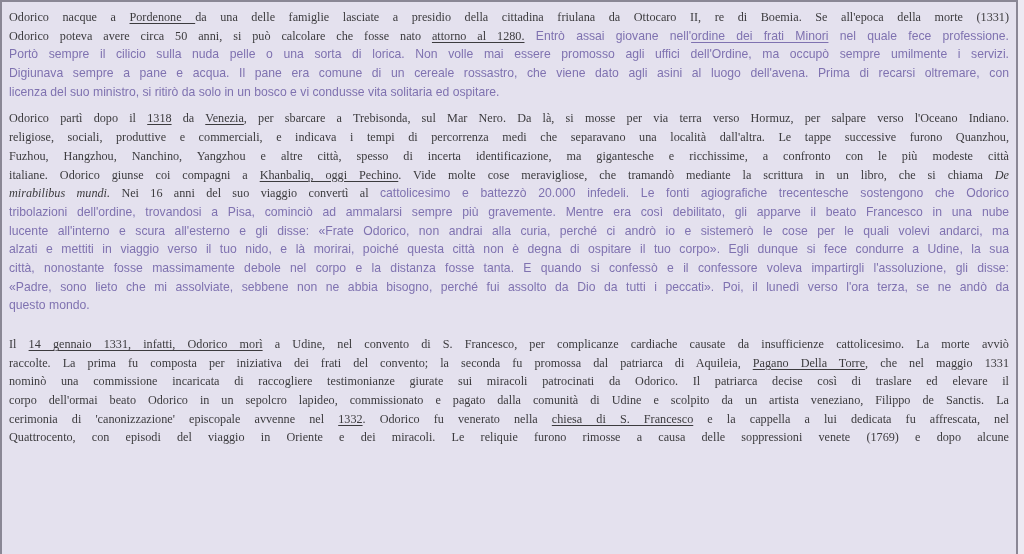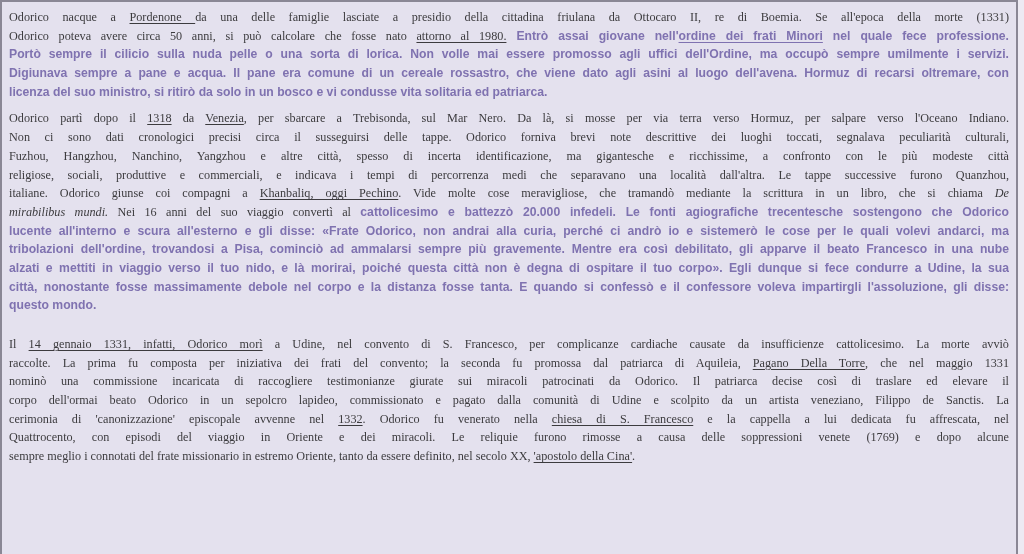--- a/index.html
+++ b/index.html
@@ -18,50 +18,49 @@
   }
   .para{margin:0 0 8px 0;}
   .para.spaced{margin-top:20px;}
   .line{
     height:18.7px;line-height:18.7px;overflow:hidden;
     font-size:12.2px;
     text-align:justify;text-align-last:justify;
   }
   .line.last{text-align-last:left;}
   .dark{color:var(--text-dark,#3c3b3e);font-family:Liberation Serif, serif;}
-  .purple{color:var(--text-purple,#7f72b0);font-weight:bold;}
+  .purple{color:var(--text-purple,#7f72b0);}
   .ul{text-decoration:underline;text-decoration-thickness:1px;text-underline-offset:2px;}
   .it{font-style:italic;margin-top:19px;}
 </style>
 </head>
 <body>
 
 <div class="doc-box">
     <div class="para">
       <div class="line"><span class="dark">Odorico nacque a </span><span class="dark ul">Pordenone </span><span class="dark">da una delle famiglie lasciate a presidio della cittadina friulana da Ottocaro II, re di Boemia. Se all'epoca della morte (1331)</span></div>
-      <div class="line"><span class="dark">Odorico poteva avere circa 50 anni, si può calcolare che fosse nato </span><span class="dark ul">attorno al 1980.</span><span class="purple"> Entrò assai giovane nell'</span><span class="purple ul">ordine dei frati Minori</span><span class="purple"> nel quale fece professione.</span></div>
+      <div class="line"><span class="dark">Odorico poteva avere circa 50 anni, si può calcolare che fosse nato </span><span class="dark ul">attorno al 1280.</span><span class="purple"> Entrò assai giovane nell'</span><span class="purple ul">ordine dei frati Minori</span><span class="purple"> nel quale fece professione.</span></div>
       <div class="line"><span class="purple">Portò sempre il cilicio sulla nuda pelle o una sorta di lorica. Non volle mai essere promosso agli uffici dell'Ordine, ma occupò sempre umilmente i servizi.</span></div>
-      <div class="line"><span class="purple">Digiunava sempre a pane e acqua. Il pane era comune di un cereale rossastro, che viene dato agli asini al luogo dell'avena. Hormuz di recarsi oltremare, con</span></div>
-      <div class="line last"><span class="purple">licenza del suo ministro, si ritirò da solo in un bosco e vi condusse vita solitaria ed patriarca.</span></div>
+      <div class="line"><span class="purple">Digiunava sempre a pane e acqua. Il pane era comune di un cereale rossastro, che viene dato agli asini al luogo dell'avena. Prima di recarsi oltremare, con</span></div>
+      <div class="line last"><span class="purple">licenza del suo ministro, si ritirò da solo in un bosco e vi condusse vita solitaria ed ospitare.</span></div>
     </div>
     <div class="para">
       <div class="line"><span class="dark">Odorico partì dopo il </span><span class="dark ul">1318</span><span class="dark"> da </span><span class="dark ul">Venezia</span><span class="dark">, per sbarcare a Trebisonda, sul Mar Nero. Da là, si mosse per via terra verso Hormuz, per salpare verso l'Oceano Indiano.</span></div>
-      <div class="line"><span class="dark">Non ci sono dati cronologici precisi circa il susseguirsi delle tappe. Odorico forniva brevi note descrittive dei luoghi toccati, segnalava peculiarità culturali,</span></div>
+      <div class="line"><span class="dark">religiose, sociali, produttive e commerciali, e indicava i tempi di percorrenza medi che separavano una località dall'altra. Le tappe successive furono Quanzhou,</span></div>
       <div class="line"><span class="dark">Fuzhou, Hangzhou, Nanchino, Yangzhou e altre città, spesso di incerta identificazione, ma gigantesche e ricchissime, a confronto con le più modeste città</span></div>
-      <div class="line"><span class="dark">religiose, sociali, produttive e commerciali, e indicava i tempi di percorrenza medi che separavano una località dall'altra. Le tappe successive furono Quanzhou,</span></div>
       <div class="line"><span class="dark">italiane. Odorico giunse coi compagni a </span><span class="dark ul">Khanbaliq, oggi Pechino</span><span class="dark">. Vide molte cose meravigliose, che tramandò mediante la scrittura in un libro, che si chiama </span><span class="dark it">De</span></div>
       <div class="line"><span class="dark it">mirabilibus mundi.</span><span class="dark"> Nei 16 anni del suo viaggio convertì al </span><span class="purple">cattolicesimo e battezzò 20.000 infedeli. Le fonti agiografiche trecentesche sostengono che Odorico</span></div>
+      <div class="line"><span class="purple">tribolazioni dell'ordine, trovandosi a Pisa, cominciò ad ammalarsi sempre più gravemente. Mentre era così debilitato, gli apparve il beato Francesco in una nube</span></div>
       <div class="line"><span class="purple">lucente all'interno e scura all'esterno e gli disse: «Frate Odorico, non andrai alla curia, perché ci andrò io e sistemerò le cose per le quali volevi andarci, ma</span></div>
-      <div class="line"><span class="purple">tribolazioni dell'ordine, trovandosi a Pisa, cominciò ad ammalarsi sempre più gravemente. Mentre era così debilitato, gli apparve il beato Francesco in una nube</span></div>
       <div class="line"><span class="purple">alzati e mettiti in viaggio verso il tuo nido, e là morirai, poiché questa città non è degna di ospitare il tuo corpo». Egli dunque si fece condurre a Udine, la sua</span></div>
       <div class="line"><span class="purple">città, nonostante fosse massimamente debole nel corpo e la distanza fosse tanta. E quando si confessò e il confessore voleva impartirgli l'assoluzione, gli disse:</span></div>
+      <div class="line"><span class="purple">«Padre, sono lieto che mi assolviate, sebbene non ne abbia bisogno, perché fui assolto da Dio da tutti i peccati». Poi, il lunedì verso l'ora terza, se ne andò da</span></div>
       <div class="line last"><span class="purple">questo mondo.</span></div>
     </div>
     <div class="para spaced">
       <div class="line"><span class="dark">Il </span><span class="dark ul">14 gennaio 1331, infatti, Odorico morì</span><span class="dark"> a Udine, nel convento di S. Francesco, per complicanze cardiache causate da insufficienze cattolicesimo. La morte avviò</span></div>
       <div class="line"><span class="dark">raccolte. La prima fu composta per iniziativa dei frati del convento; la seconda fu promossa dal patriarca di Aquileia, </span><span class="dark ul">Pagano Della Torre</span><span class="dark">, che nel maggio 1331</span></div>
       <div class="line"><span class="dark">nominò una commissione incaricata di raccogliere testimonianze giurate sui miracoli patrocinati da Odorico. Il patriarca decise così di traslare ed elevare il</span></div>
       <div class="line"><span class="dark">corpo dell'ormai beato Odorico in un sepolcro lapideo, commissionato e pagato dalla comunità di Udine e scolpito da un artista veneziano, Filippo de Sanctis. La</span></div>
       <div class="line"><span class="dark">cerimonia di 'canonizzazione' episcopale avvenne nel </span><span class="dark ul">1332</span><span class="dark">. Odorico fu venerato nella </span><span class="dark ul">chiesa di S. Francesco</span><span class="dark"> e la cappella a lui dedicata fu affrescata, nel</span></div>
       <div class="line"><span class="dark">Quattrocento, con episodi del viaggio in Oriente e dei miracoli. Le reliquie furono rimosse a causa delle soppressioni venete (1769) e dopo alcune</span></div>
-      <div class="line last"><span class="dark">sempre meglio i connotati del frate missionario in estremo Oriente, tanto da essere definito, nel secolo XX, </span><span class="dark ul">'apostolo della Cina'</span><span class="dark">.</span></div>
     </div>
   </div>
 
 </body></html>

